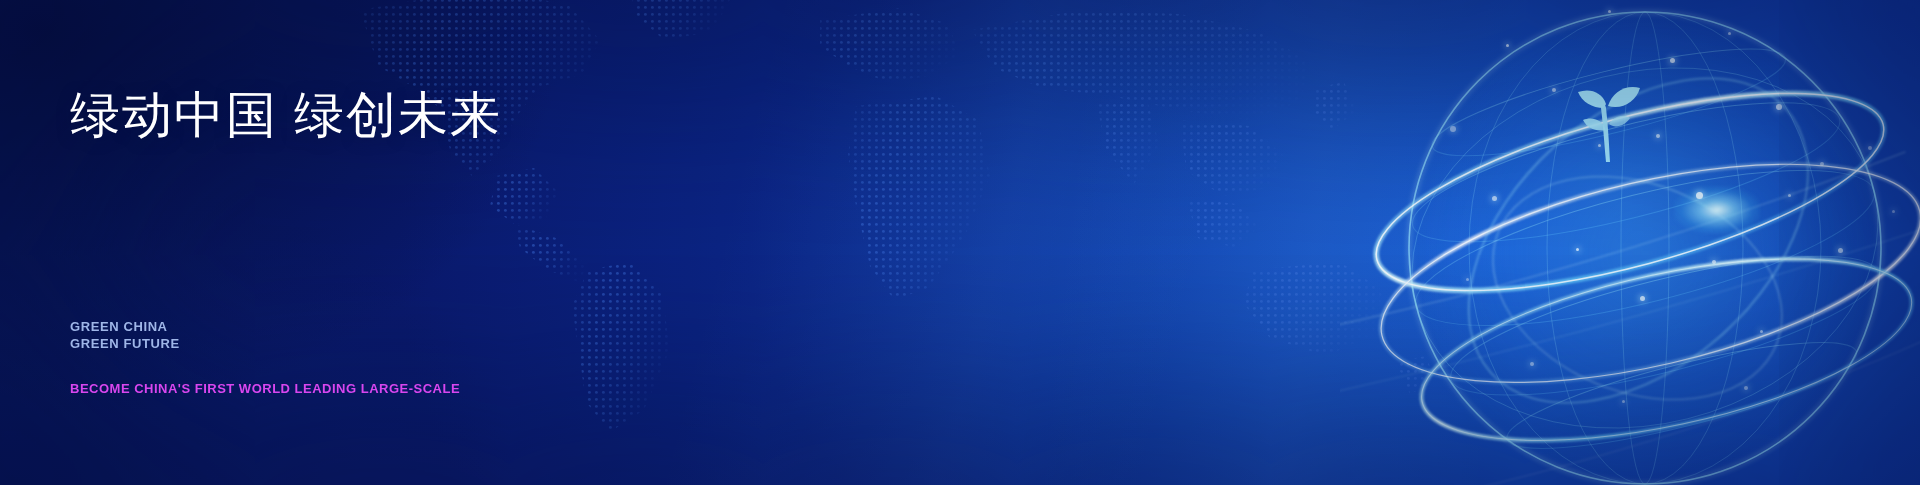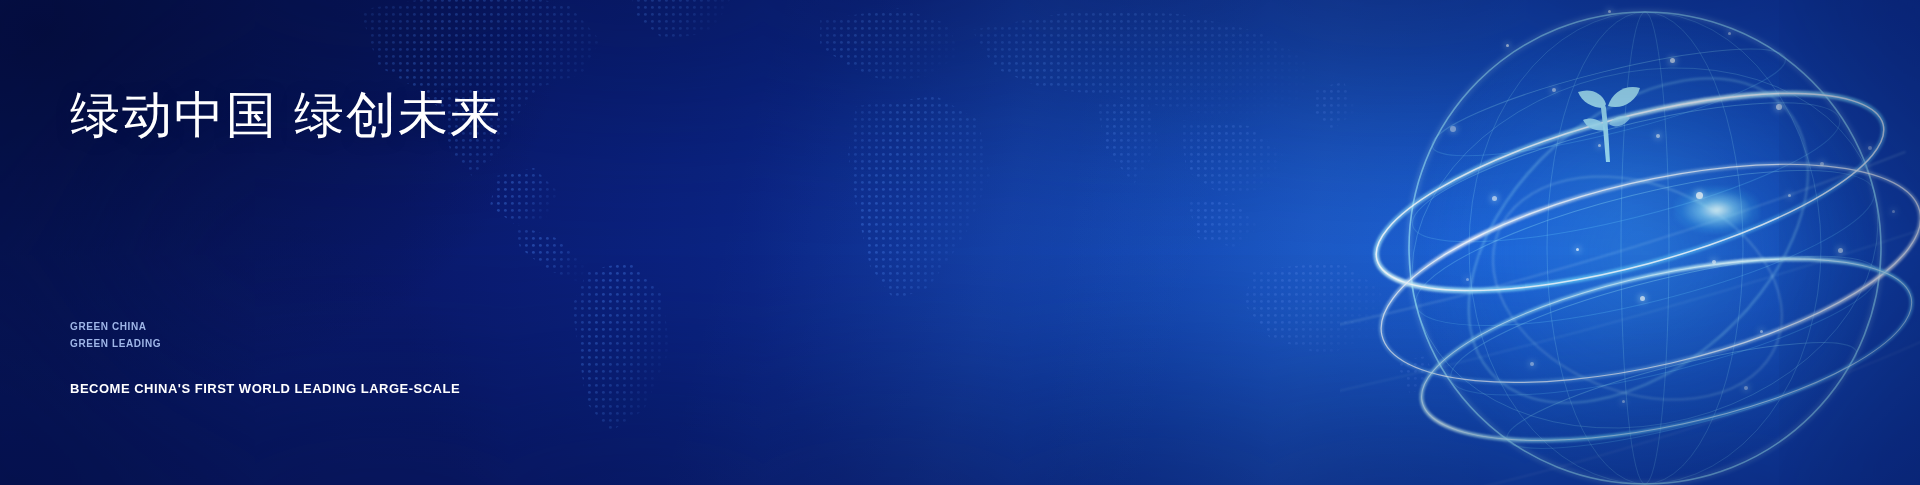--- a/index.html
+++ b/index.html
@@ -133,30 +133,30 @@
     text-shadow: 0 2px 14px rgba(3,16,70,0.55);
   }
   .hl-line-2 { letter-spacing: 1px; }
   .hl-red { color: #f21414; }
 
   .sub-en {
     position: absolute;
     left: 0;
     top: 318px;
     color: #9fb6e8;
-    font-size: 10px;
+    font-size: 13px;
     font-weight: bold;
     letter-spacing: 0.6px;
     line-height: 17px;
   }
   .sub-en-2 {
     position: absolute;
     left: 0;
     top: 380px;
-    color: #ffffff;
+    color: #d946ef;
     font-size: 13px;
     font-weight: bold;
     letter-spacing: 0.5px;
     line-height: 17px;
   }
   .sub-en div, .sub-en-2 div { white-space: nowrap; }
 </style>
 </head>
 <body>
 
@@ -337,21 +337,21 @@
   <div class="bg-vignette"></div>
 
   <div class="content">
 
     <div class="headline">
       <div class="hl-line">绿动中国 绿创未来</div>
     </div>
 
     <div class="sub-en">
       <div>GREEN CHINA</div>
-      <div>GREEN LEADING</div>
+      <div>GREEN FUTURE</div>
     </div>
 
     <div class="sub-en-2">
       <div>BECOME CHINA'S FIRST WORLD LEADING LARGE-SCALE</div>
     </div>
 
   </div>
 </div>
 
 </body></html>

